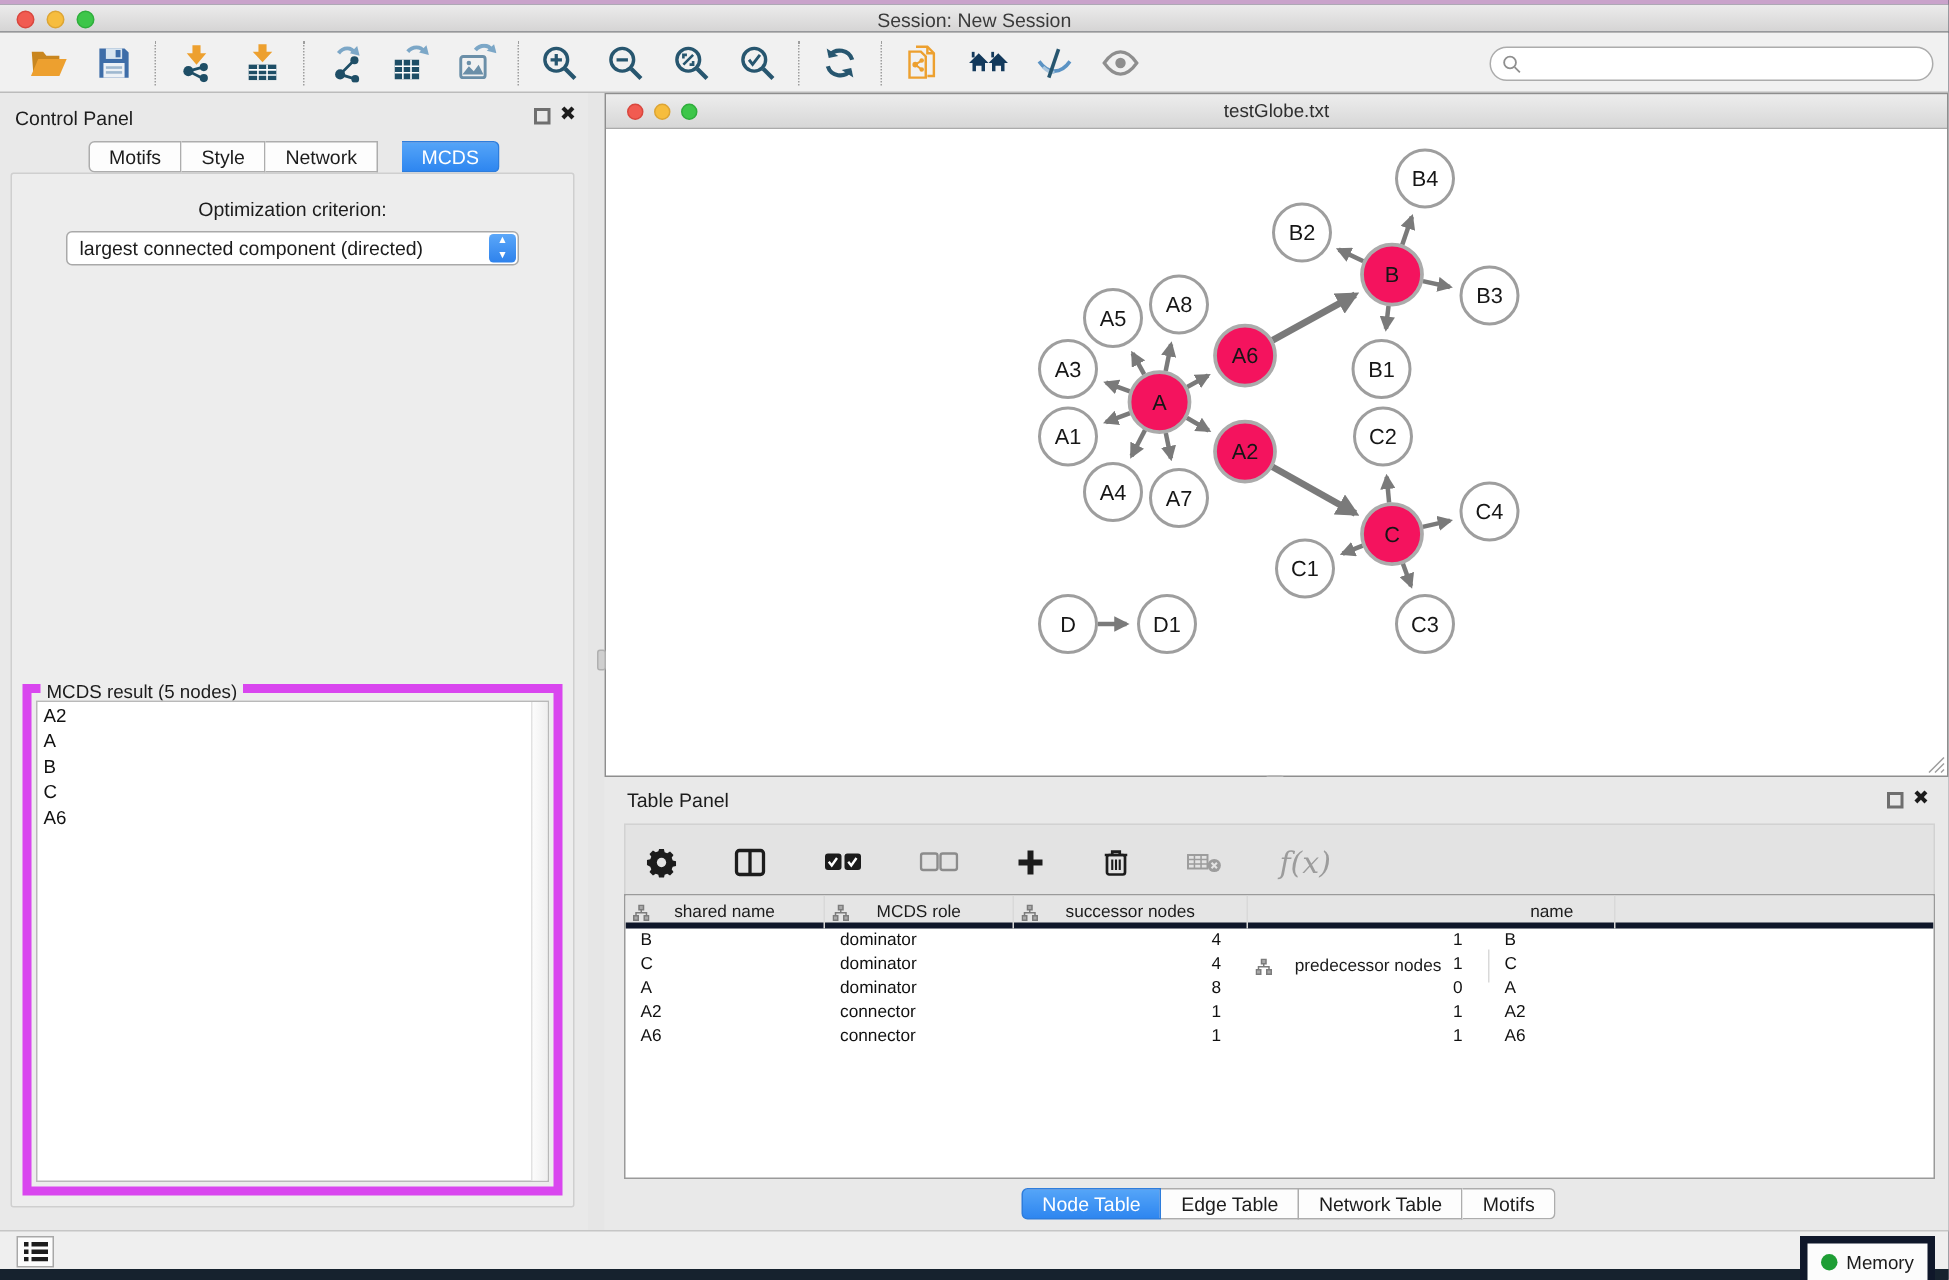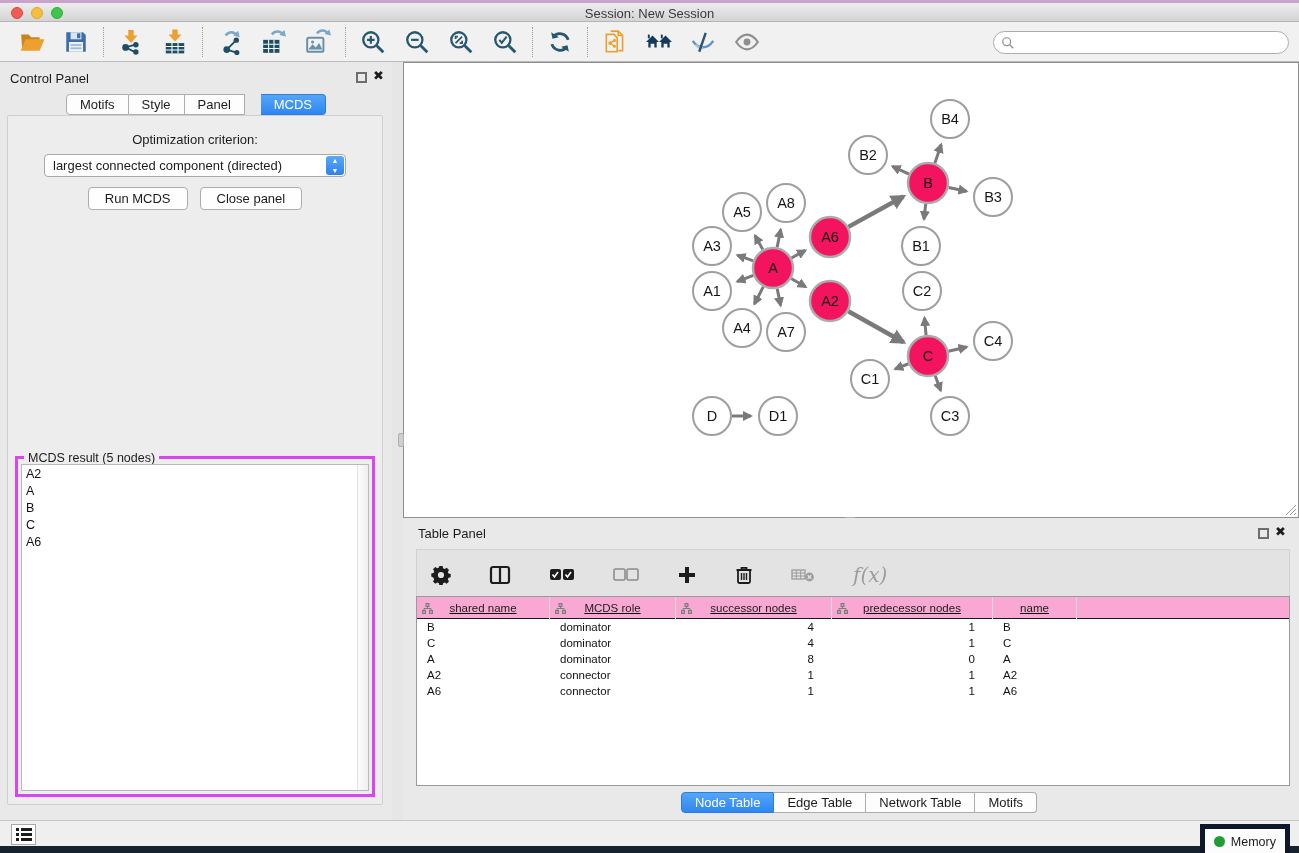--- a/index.html
+++ b/index.html
@@ -47,21 +47,21 @@
     background:#EDEDED; border:1px solid #CFCFCF; border-radius:2px; }
   #opt-label { position:absolute; left:0; right:0; top:16px; text-align:center; font-size:13px; color:#1C1C1C; }
   #opt-select { position:absolute; left:36px; right:36px; top:38px; height:23px; background:#fff;
     border:1px solid #A9A9A9; border-radius:4px; }
   #opt-select .val { position:absolute; left:8px; top:3px; font-size:13px; color:#1C1C1C; }
   #opt-select .stepper { position:absolute; right:1px; top:1px; bottom:1px; width:18px; border-radius:3px;
     background:linear-gradient(#5BA7F9,#2E82EC); color:#fff; font-size:7px; line-height:10px; text-align:center; }
   .cp-buttons { position:absolute; left:0; right:0; top:71px; display:flex; justify-content:center; gap:12px; }
   .push-btn { height:23px; padding:0 16px; background:#FEFEFE; border:1px solid #ADADAD; border-radius:4px;
     font-size:13px; color:#1C1C1C; display:flex; align-items:center; }
-  #result-group { position:absolute; left:7px; right:7px; top:340px; bottom:7px; border:3px solid #d946ef; }
+  #result-group { position:absolute; left:7px; right:7px; top:340px; bottom:7px; border:6px solid #d946ef; }
   #result-title { position:absolute; left:6px; top:-8px; background:#EDEDED; padding:0 4px; font-size:12.5px; color:#1C1C1C; }
   #result-list { position:absolute; left:3px; right:3px; top:5px; bottom:3px; background:#fff;
     border:1px solid #B9B9B9; }
   #result-scroll { position:absolute; right:0; top:0; bottom:0; width:11px;
     background:linear-gradient(to right,#FCFCFC,#EFEFEF); border-left:1px solid #E2E2E2; }
   .result-item { font-size:12.5px; color:#111; padding:1.5px 0 1.5px 4px; }
 
   
   #net-window { position:absolute; left:403px; top:0px; width:896px; height:456px;
     border:1px solid #8E8E8E; background:#fff; }
@@ -81,21 +81,21 @@
   
   #table-panel { position:absolute; left:403px; top:456px; width:896px; height:302px; background:#E9E9E9; }
   #tp-header { position:absolute; left:15px; top:8px; font-size:13px; color:#1C1C1C; }
   #tp-float { right:30px; } #tp-close { right:13px; }
   #tp-toolbar { position:absolute; left:13px; right:9px; top:31px; height:52px;
     background:#E3E3E3; border:1px solid #D2D2D2; display:flex; align-items:center; padding-left:14px; gap:38px; }
   .tpt-icon { display:flex; align-items:center; justify-content:center; }
   #fx-label { font-size:20px; font-style:italic; color:#9C9C9C; font-family:"DejaVu Serif",serif; }
   #node-table { position:absolute; left:13px; right:9px; top:78px; height:190px;
     background:#fff; border:1px solid #9A9A9A; overflow:hidden; }
-  #nt-header { display:flex; height:22px; background:#f9a8d4; border-bottom:1px solid #0f172a;text-decoration:underline; }
+  #nt-header { display:flex; height:22px; background:#e5e5e5; border-bottom:4px solid #0f172a; }
   .nt-col { position:relative; height:22px; border-right:1px solid #D9D9D9; display:flex;
     align-items:center; justify-content:center; font-size:11.5px; color:#1C1C1C; }
   .nt-col svg { position:absolute; left:5px; top:6px; }
   .nt-row { display:flex; height:16px; }
   .nt-cell { font-size:11.5px; color:#111; line-height:16px; white-space:nowrap; overflow:hidden; }
   #tp-tabs { position:absolute; left:0; right:0; top:274px; display:flex; justify-content:center; }
 
   
   #statusbar { position:absolute; left:0; top:820px; width:1299px; height:26px;
     background:#EFEFEF; border-top:1px solid #C6C6C6; }
@@ -264,48 +264,50 @@
 
   <div id="main">
 
     <div id="control-panel">
       <div id="cp-header">Control Panel</div>
       <span id="cp-float" class="panel-float-btn"></span>
       <span id="cp-close" class="panel-close-btn">✖</span>
       <div id="cp-tabs">
           <div class="seg-tab">Motifs</div>
           <div class="seg-tab">Style</div>
-          <div class="seg-tab">Panel</div>
+          <div class="seg-tab">Network</div>
           <div class="seg-tab active">MCDS</div>
         </div>
       <div id="cp-body">
         <div id="opt-select">
           <span class="val">largest connected component (directed)</span>
           <span class="stepper">▲<br>▼</span>
         </div>
         <div id="opt-label">Optimization criterion:</div>
-        <div class="cp-buttons">
-          <div class="push-btn">Run MCDS</div>
-          <div class="push-btn">Close panel</div>
-        </div>
         <div id="result-group">
           <div id="result-title">MCDS result (5 nodes)</div>
           <div id="result-list">
             <div class="result-item">A2</div>
               <div class="result-item">A</div>
               <div class="result-item">B</div>
               <div class="result-item">C</div>
               <div class="result-item">A6</div>
               <div id="result-scroll"></div>
           </div>
         </div>
       </div>
     </div>
 
     <div id="net-window">
+      <div id="net-titlebar">
+        <span class="traffic t-red"></span>
+        <span class="traffic t-yellow"></span>
+        <span class="traffic t-green"></span>
+        <div class="title">testGlobe.txt</div>
+      </div>
       <div id="net-canvas">
         <svg id="graph-svg" width="892" height="430">
           <defs>
             <marker id="arrow" viewBox="0 0 10 10" refX="8" refY="5" markerWidth="3.4" markerHeight="3.4" orient="auto">
               <path d="M0 0 L10 5 L0 10 z" fill="#7A7A7A"></path>
             </marker>
           </defs>
           <g id="edge-layer">
               <line x1="357.8293664566471" y1="163.62724263136246" x2="350.07652884145375" y2="149.62211661681968" stroke="#7A7A7A" stroke-width="3" marker-end="url(#arrow)"></line>
               <line x1="372.11843883790186" y1="161.4078058104907" x2="375.704864351269" y2="143.47567824365484" stroke="#7A7A7A" stroke-width="3" marker-end="url(#arrow)"></line>
@@ -505,21 +507,21 @@
               <svg width="11" height="11" viewBox="0 0 11 11">
                 <g stroke="#7C7C7C" stroke-width="1" fill="#A8A8A8">
                   <rect x="4" y="0.5" width="3" height="3"></rect>
                   <path d="M5.5 3.5v2M2 7.5V5.5h7v2" fill="none"></path>
                   <rect x="0.5" y="7.5" width="3" height="3"></rect>
                   <rect x="7.5" y="7.5" width="3" height="3"></rect>
                 </g>
               </svg>
               <span>successor nodes</span>
             </div>
-            <div class="nt-col" style="width: 161px;">
+            <div class="nt-col" style="width: 161px; margin-top: 36px;">
               <svg width="11" height="11" viewBox="0 0 11 11">
                 <g stroke="#7C7C7C" stroke-width="1" fill="#A8A8A8">
                   <rect x="4" y="0.5" width="3" height="3"></rect>
                   <path d="M5.5 3.5v2M2 7.5V5.5h7v2" fill="none"></path>
                   <rect x="0.5" y="7.5" width="3" height="3"></rect>
                   <rect x="7.5" y="7.5" width="3" height="3"></rect>
                 </g>
               </svg>
               <span>predecessor nodes</span>
             </div>

